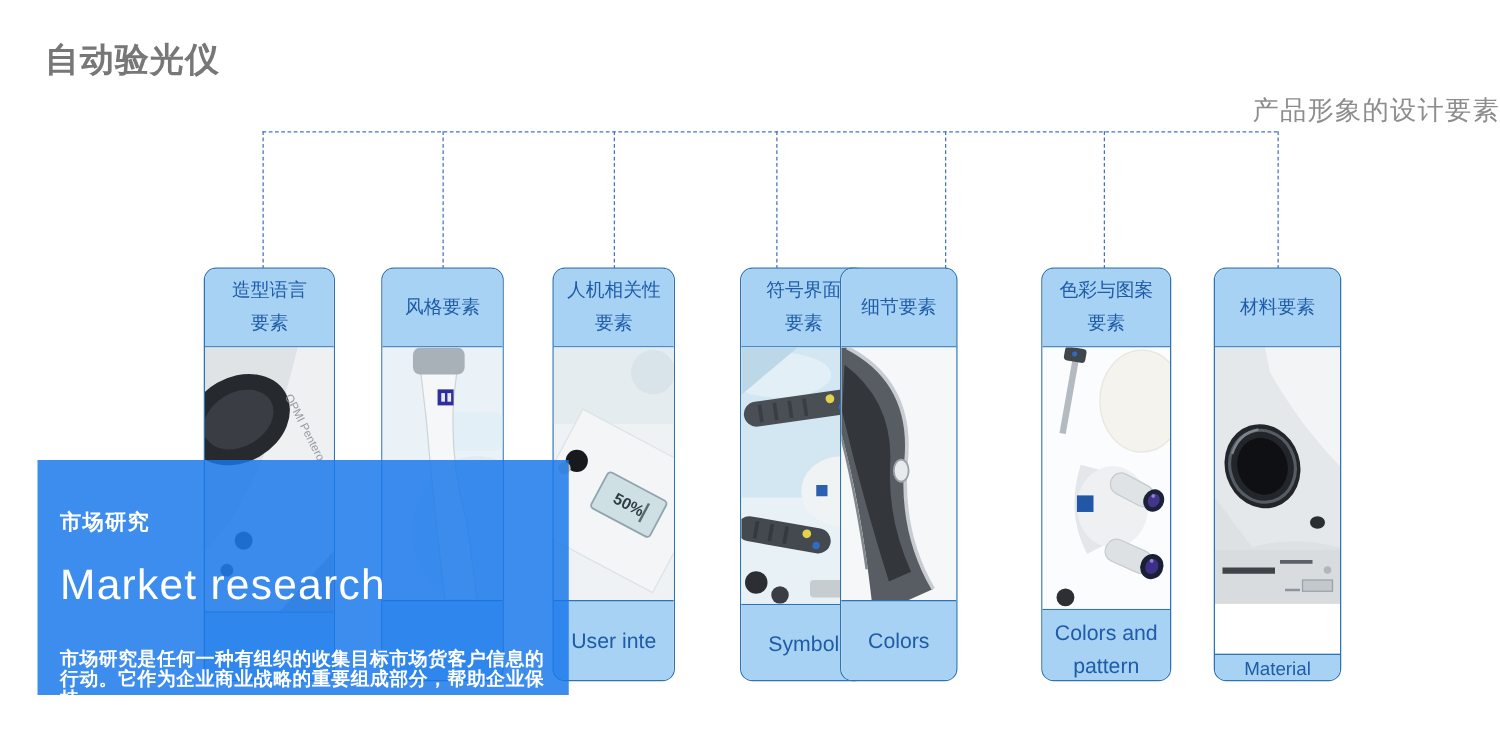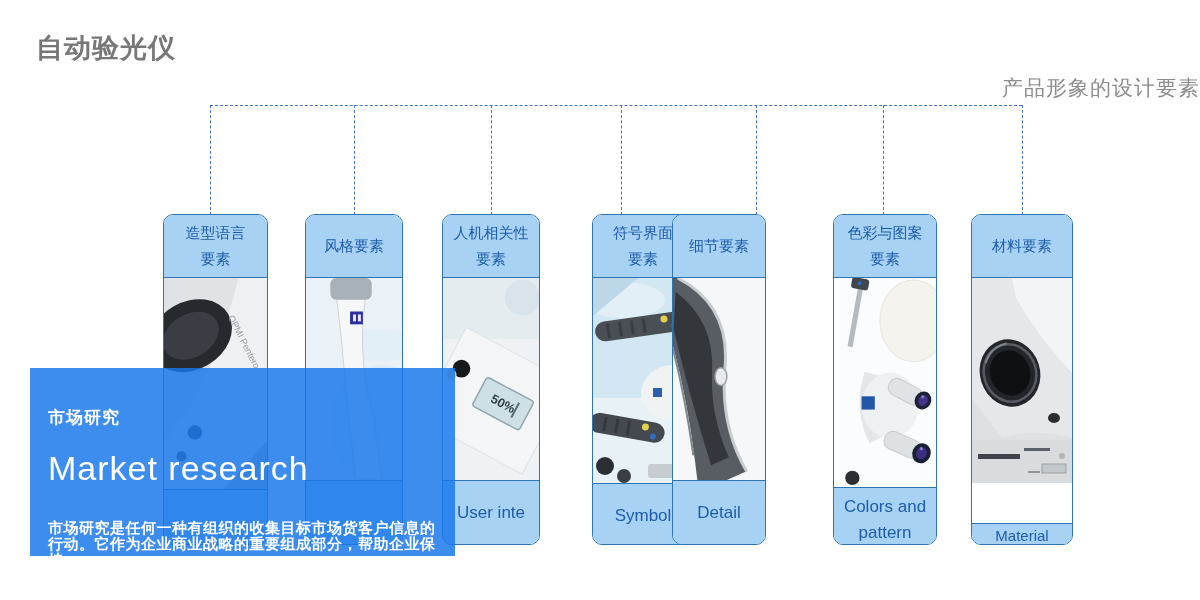--- a/index.html
+++ b/index.html
@@ -153,21 +153,21 @@
     <div class="col-img" aria-label="dark-curved-housing-detail">
       <svg viewBox="0 0 100 205" preserveAspectRatio="xMidYMid slice" xmlns="http://www.w3.org/2000/svg">
         <rect x="0" y="0" width="100" height="205" fill="#f5f7f8"></rect>
         <path d="M8,0 Q62,28 56,92 Q51,150 78,196 L58,205 L28,205 Q18,118 0,58 L0,0 Z" fill="#585d63"></path>
         <path d="M8,0 Q62,28 56,92 Q51,150 78,196" fill="none" stroke="#c6ccd2" stroke-width="3"></path>
         <path d="M6,14 Q46,44 43,96 Q41,140 60,182 L42,190 Q20,120 4,52 Z" fill="#33373c"></path>
         <ellipse cx="52" cy="100" rx="6" ry="9" fill="#e8ebed" stroke="#9aa1a8" stroke-width="1.5"></ellipse>
         <path d="M0,60 Q14,110 24,180" fill="none" stroke="#81878e" stroke-width="2"></path>
       </svg>
     </div>
-    <div class="col-foot">Detail</div>
+    <div class="col-foot">Colors</div>
   </div>
 
   <div class="col" style="left:833px;width:104px">
     <div class="col-head">色彩与图案
 要素</div>
     <div class="col-img" aria-label="surgical-microscope-binocular-eyepieces">
       <svg viewBox="0 0 100 205" preserveAspectRatio="xMidYMid slice" xmlns="http://www.w3.org/2000/svg">
         <rect x="0" y="0" width="100" height="205" fill="#fbfcfd"></rect>
         <ellipse cx="78" cy="42" rx="33" ry="40" fill="#f4f3ee" stroke="#e8e6de" stroke-width="1"></ellipse>
         <g transform="rotate(10 22 35)">

